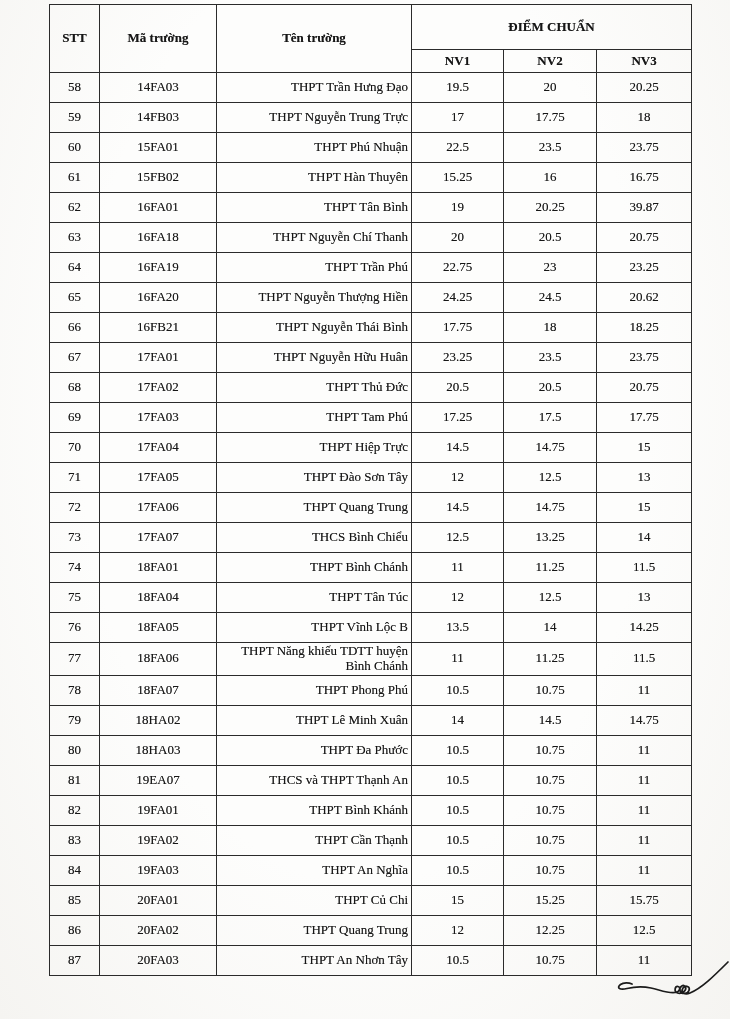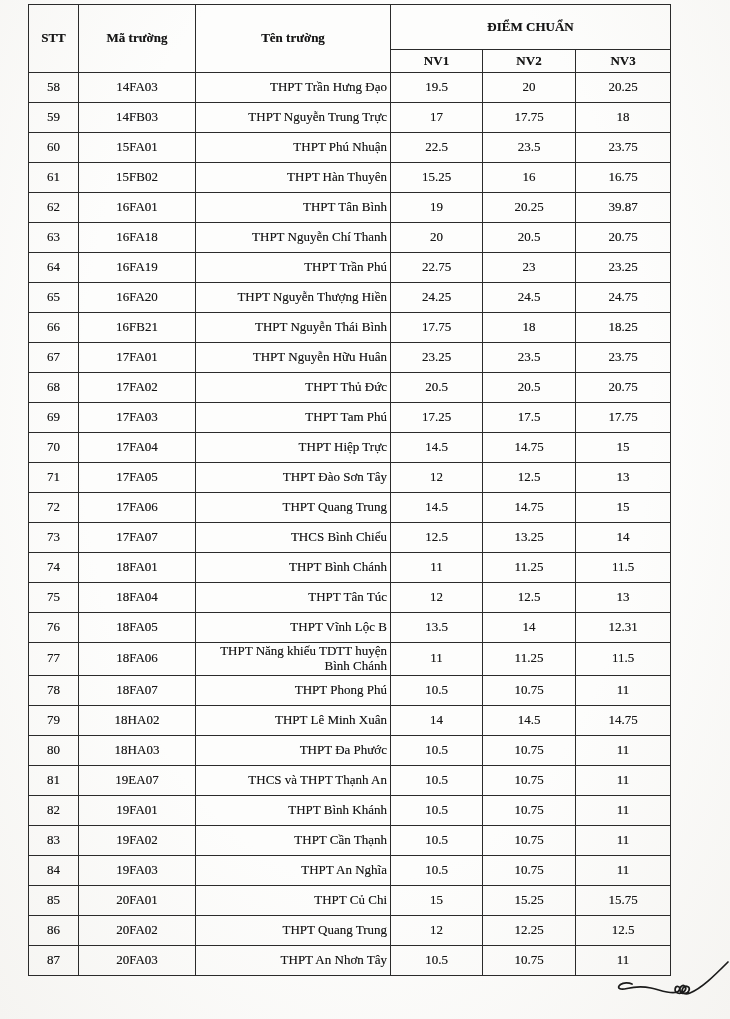--- a/index.html
+++ b/index.html
@@ -14,21 +14,21 @@
     background: radial-gradient(ellipse at 50% 40%, #fdfdfc 55%, #f5f4f1 100%);
     font-family: "Liberation Serif", "DejaVu Serif", serif;
     color: #161616;
   }
   .page {
     position: absolute;
     inset: 0;
   }
   table.scores {
     position: absolute;
-    left: 28px;
+    left: 49px;
     top: 4px;
     width: 642px;
     border-collapse: collapse;
     table-layout: fixed;
     font-size: 13px;
     text-shadow: 0 0 0.4px rgba(0,0,0,0.45);
   }
   table.scores th,
   table.scores td {
     border: 1.5px solid #2b2b2b;
@@ -146,21 +146,21 @@
           <td>22.75</td>
           <td>23</td>
           <td>23.25</td>
         </tr>
         <tr>
           <td>65</td>
           <td>16FA20</td>
           <td class="name">THPT Nguyễn Thượng Hiền</td>
           <td>24.25</td>
           <td>24.5</td>
-          <td>24.75</td>
+          <td>20.62</td>
         </tr>
         <tr>
           <td>66</td>
           <td>16FB21</td>
           <td class="name">THPT Nguyễn Thái Bình</td>
           <td>17.75</td>
           <td>18</td>
           <td>18.25</td>
         </tr>
         <tr>
@@ -234,21 +234,21 @@
           <td>12</td>
           <td>12.5</td>
           <td>13</td>
         </tr>
         <tr>
           <td>76</td>
           <td>18FA05</td>
           <td class="name">THPT Vĩnh Lộc B</td>
           <td>13.5</td>
           <td>14</td>
-          <td>12.31</td>
+          <td>14.25</td>
         </tr>
         <tr>
           <td>77</td>
           <td>18FA06</td>
           <td class="name">THPT Năng khiếu TDTT huyện Bình Chánh</td>
           <td>11</td>
           <td>11.25</td>
           <td>11.5</td>
         </tr>
         <tr>

